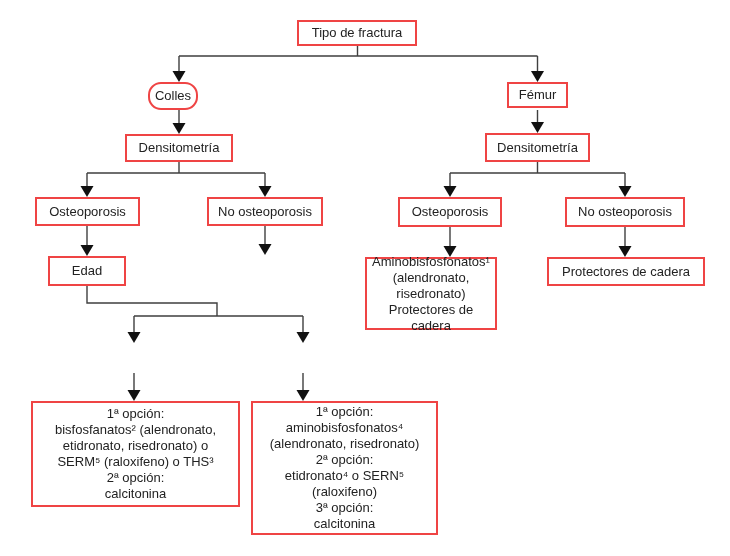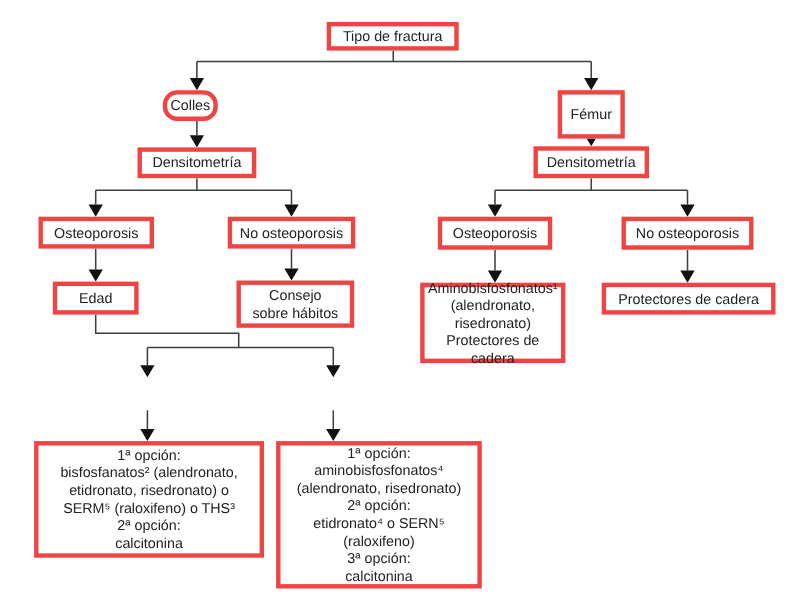--- a/index.html
+++ b/index.html
@@ -12,21 +12,21 @@
     overflow: hidden;
   }
   svg.wires {
     position: absolute;
     left: 0; top: 0;
     width: 730px; height: 556px;
   }
   .node {
     position: absolute;
     box-sizing: border-box;
-    border: 4px solid #ef4444;
+    border: 2px solid #ef4444;
     background: #ffffff;
     color: #222222;
     display: flex;
     align-items: center;
     justify-content: center;
     text-align: center;
     font-size: 13px;
     line-height: 16px;
     white-space: pre-line;
     padding: 2px 4px;
@@ -35,25 +35,25 @@
   #n-colles    { left:148px; top:82px;  width:50px;  height:28px;border-radius:13px; }
   #n-dens-l    { left:125px; top:134px; width:108px; height:28px; }
   #n-osteo-l   { left:35px;  top:197px; width:105px; height:29px; }
   #n-noosteo-l { left:207px; top:197px; width:116px; height:29px; }
   #n-edad      { left:48px;  top:256px; width:78px;  height:30px; }
   #n-consejo   { left:215px; top:255px; width:107px; height:43px; }
   #n-hasta     { left:78px;  top:343px; width:112px; height:30px; }
   #n-mayor     { left:237px; top:343px; width:131px; height:30px; }
   #n-tx-hasta  { left:31px;  top:401px; width:209px; height:106px; }
   #n-tx-mayor  { left:251px; top:401px; width:187px; height:134px; }
-  #n-femur     { left:507px; top:82px;  width:61px;  height:44px; }
+  #n-femur     { left:507px; top:82px;  width:61px;  height:26px; }
   #n-dens-r    { left:485px; top:133px; width:105px; height:29px; }
   #n-osteo-r   { left:398px; top:197px; width:104px; height:30px; }
   #n-noosteo-r { left:565px; top:197px; width:120px; height:30px; }
-  #n-amino     { left:365px; top:257px; width:132px; height:73px;margin-left:17px; }
+  #n-amino     { left:365px; top:257px; width:132px; height:73px; }
   #n-protect   { left:547px; top:257px; width:158px; height:29px; }
 </style>
 </head>
 <body>
 
 <div class="canvas">
 
   <svg class="wires" viewBox="0 0 730 556" xmlns="http://www.w3.org/2000/svg">
     <g stroke="#3f3f3f" stroke-width="1.4" fill="none">
       <path d="M357.5 46 V56 M179 56 H537.5 M179 56 V71.5 M537.5 56 V71.5"></path>
@@ -88,22 +88,20 @@
       <polygon points="296.5,390 309.5,390 303,401"></polygon>
     </g>
   </svg>
 
   <div class="node" id="n-tipo">Tipo de fractura</div>
   <div class="node" id="n-colles">Colles</div>
   <div class="node" id="n-dens-l">Densitometría</div>
   <div class="node" id="n-osteo-l">Osteoporosis</div>
   <div class="node" id="n-noosteo-l">No osteoporosis</div>
   <div class="node" id="n-edad">Edad</div>
-  <div class="node" id="n-consejo">Consejo
-sobre hábitos</div>
   <div class="node" id="n-tx-hasta">1ª opción:
 bisfosfanatos² (alendronato,
 etidronato, risedronato) o
 SERM⁵ (raloxifeno) o THS³
 2ª opción:
 calcitonina</div>
   <div class="node" id="n-tx-mayor">1ª opción:
 aminobisfosfonatos⁴
 (alendronato, risedronato)
 2ª opción:

